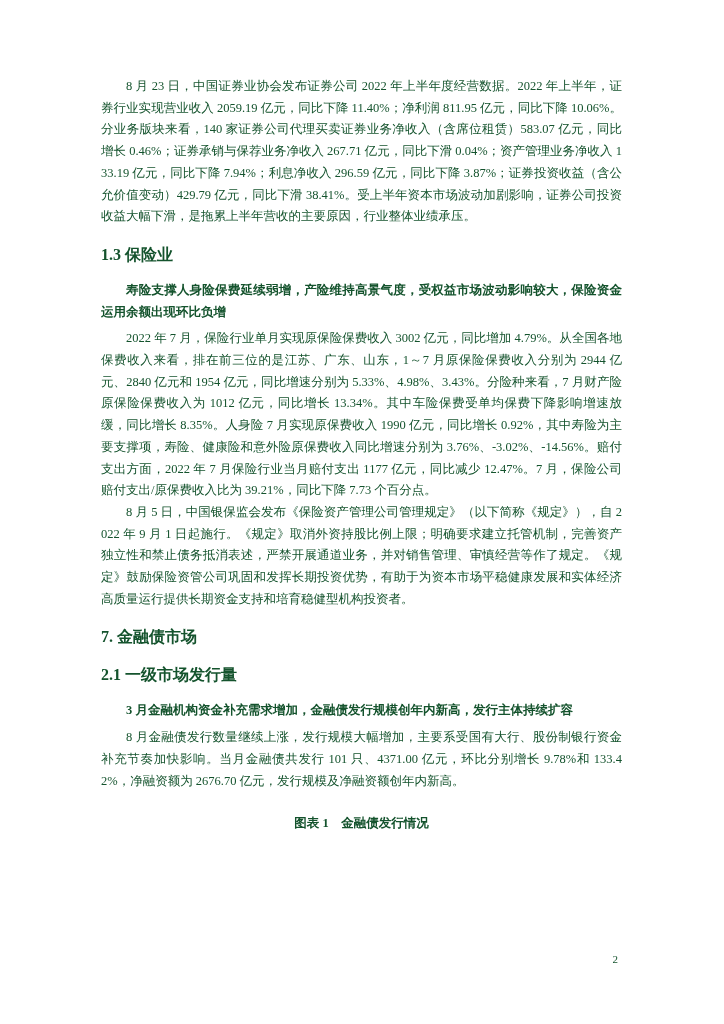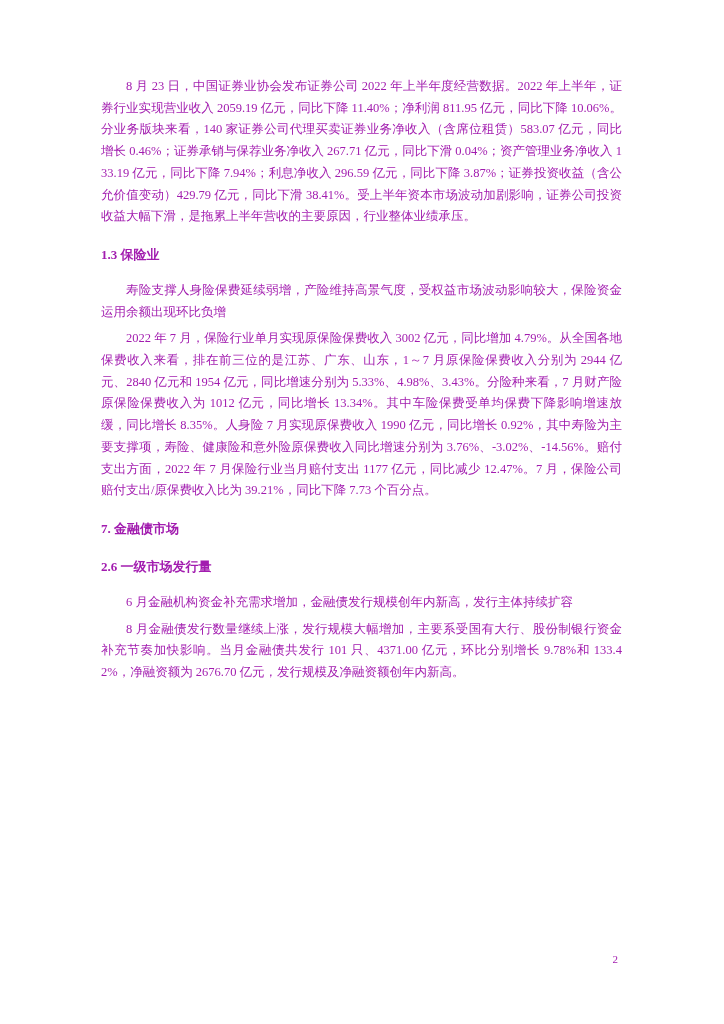--- a/index.html
+++ b/index.html
@@ -6,43 +6,43 @@
     margin: 0;
     padding: 0;
     background: #ffffff;
   }
   .page {
     position: relative;
     width: 724px;
     height: 1024px;
     background: #ffffff;
     font-family: "Liberation Serif", "DejaVu Serif", serif;
-    color: #a21caf;
+    color: #14532d;
     overflow: hidden;
   }
   .content {
     position: absolute;
     left: 101px;
     top: 76px;
     width: 521px;
   }
   .content p {
     margin: 0;
     font-size: 12.5px;
     line-height: 21.7px;
     text-align: justify;
     text-indent: 2em;
     word-break: break-all;
   }
   .content p.lead {
-    font-weight: normal;
+    font-weight: bold;
     margin-bottom: 5px;
   }
   .content h3 {
-    font-size: 13px;
+    font-size: 16px;
     font-weight: bold;
     margin: 16px 0 14px 0;
     line-height: 22px;
   }
   .caption {
     text-align: center;
     font-weight: bold;
     font-size: 12.5px;
     margin-top: 20px;
     line-height: 22px;
@@ -63,26 +63,28 @@
 
     <p>8 月 23 日，中国证券业协会发布证券公司 2022 年上半年度经营数据。2022 年上半年，证券行业实现营业收入 2059.19 亿元，同比下降 11.40%；净利润 811.95 亿元，同比下降 10.06%。分业务版块来看，140 家证券公司代理买卖证券业务净收入（含席位租赁）583.07 亿元，同比增长 0.46%；证券承销与保荐业务净收入 267.71 亿元，同比下滑 0.04%；资产管理业务净收入 133.19 亿元，同比下降 7.94%；利息净收入 296.59 亿元，同比下降 3.87%；证券投资收益（含公允价值变动）429.79 亿元，同比下滑 38.41%。受上半年资本市场波动加剧影响，证券公司投资收益大幅下滑，是拖累上半年营收的主要原因，行业整体业绩承压。</p>
 
     <h3>1.3 保险业</h3>
 
     <p class="lead">寿险支撑人身险保费延续弱增，产险维持高景气度，受权益市场波动影响较大，保险资金运用余额出现环比负增</p>
 
     <p>2022 年 7 月，保险行业单月实现原保险保费收入 3002 亿元，同比增加 4.79%。从全国各地保费收入来看，排在前三位的是江苏、广东、山东，1～7 月原保险保费收入分别为 2944 亿元、2840 亿元和 1954 亿元，同比增速分别为 5.33%、4.98%、3.43%。分险种来看，7 月财产险原保险保费收入为 1012 亿元，同比增长 13.34%。其中车险保费受单均保费下降影响增速放缓，同比增长 8.35%。人身险 7 月实现原保费收入 1990 亿元，同比增长 0.92%，其中寿险为主要支撑项，寿险、健康险和意外险原保费收入同比增速分别为 3.76%、-3.02%、-14.56%。赔付支出方面，2022 年 7 月保险行业当月赔付支出 1177 亿元，同比减少 12.47%。7 月，保险公司赔付支出/原保费收入比为 39.21%，同比下降 7.73 个百分点。</p>
 
 
+    <p>8 月 5 日，中国银保监会发布《保险资产管理公司管理规定》（以下简称《规定》），自 2022 年 9 月 1 日起施行。《规定》取消外资持股比例上限；明确要求建立托管机制，完善资产独立性和禁止债务抵消表述，严禁开展通道业务，并对销售管理、审慎经营等作了规定。《规定》鼓励保险资管公司巩固和发挥长期投资优势，有助于为资本市场平稳健康发展和实体经济高质量运行提供长期资金支持和培育稳健型机构投资者。</p>
 
     <h3>7. 金融债市场</h3>
 
-    <h3>2.6 一级市场发行量</h3>
+    <h3>2.1 一级市场发行量</h3>
 
-    <p class="lead">6 月金融机构资金补充需求增加，金融债发行规模创年内新高，发行主体持续扩容</p>
+    <p class="lead">3 月金融机构资金补充需求增加，金融债发行规模创年内新高，发行主体持续扩容</p>
 
     <p>8 月金融债发行数量继续上涨，发行规模大幅增加，主要系受国有大行、股份制银行资金补充节奏加快影响。当月金融债共发行 101 只、4371.00 亿元，环比分别增长 9.78%和 133.42%，净融资额为 2676.70 亿元，发行规模及净融资额创年内新高。</p>
 
+    <div class="caption">图表 1　金融债发行情况</div>
 
   </div>
 
   <div class="page-number">2</div>
 </div>
 
 </body></html>

